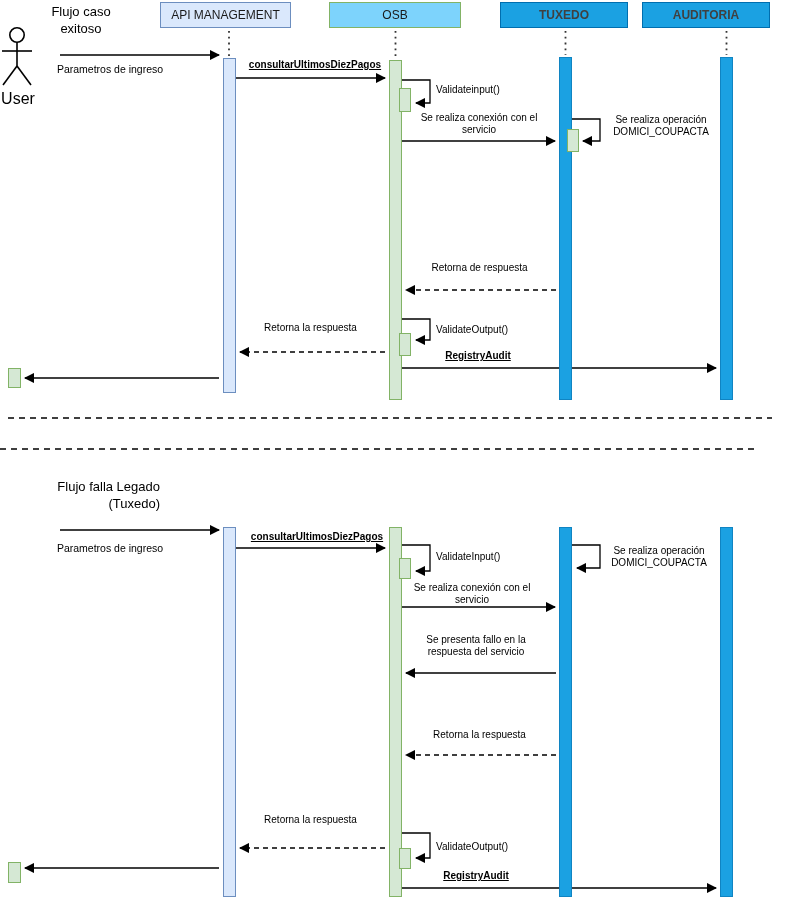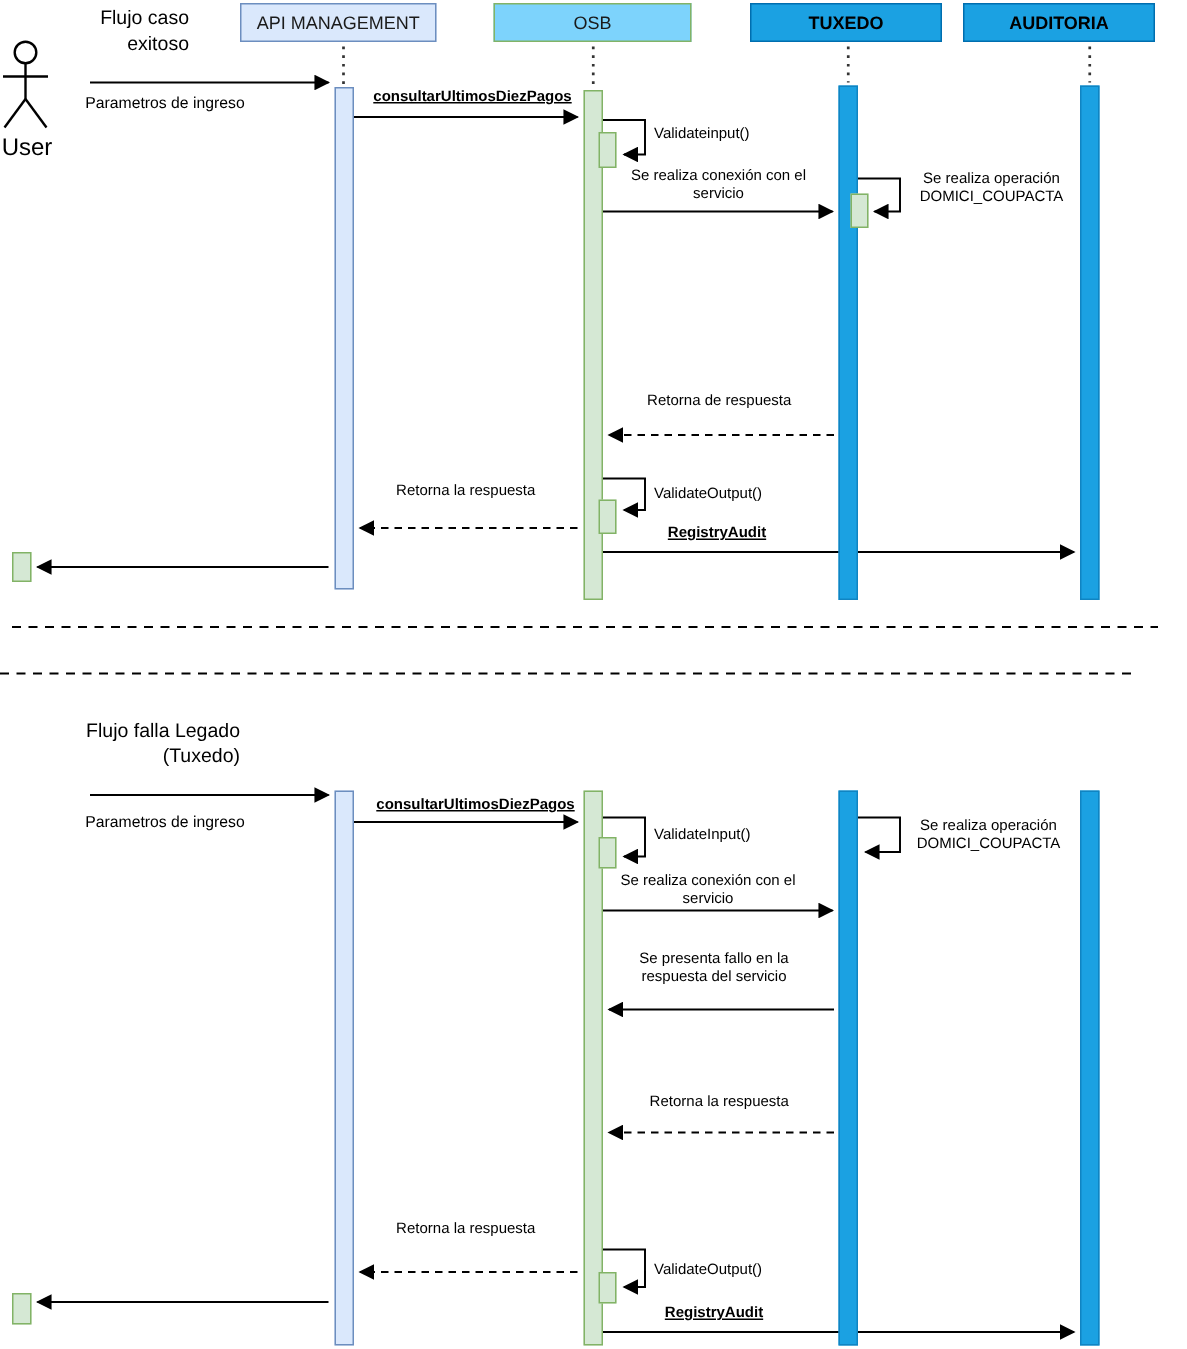--- a/index.html
+++ b/index.html
@@ -6,21 +6,21 @@
   #canvas{
     position:relative;width:791px;height:899px;background:#ffffff;
     font-family:"Liberation Sans", sans-serif;color:#000;overflow:hidden;
   }
   .hdr{
     position:absolute;height:26px;display:flex;align-items:center;justify-content:center;
     font-size:12px;box-sizing:border-box;
   }
   .hdr-light{background:#dae8fc;border:1px solid #6c8ebf;color:#1a1a1a;}
   .hdr-green{background:#7dd3fc;border:1px solid #82b366;color:#1a1a1a;}
-  .hdr-blue{background:#1ba1e2;border:1px solid #006eaf;color:#000000;font-weight:bold;}
+  .hdr-blue{background:#1ba1e2;border:1px solid #006eaf;color:#404040;font-weight:bold;}
   .bar{position:absolute;box-sizing:border-box;}
   .bar-light{background:#dae8fc;border:1px solid #6c8ebf;}
   .bar-green{background:#d5e8d4;border:1px solid #82b366;}
   .bar-blue{background:#1ba1e2;border:1px solid #1084c2;}
   .act{position:absolute;background:#d5e8d4;border:1px solid #82b366;box-sizing:border-box;}
   .lbl{position:absolute;font-size:10px;line-height:12px;text-align:center;}
   .lbl-left{text-align:left;white-space:nowrap;}
   .bold{font-weight:bold;text-decoration:underline;}
   .nw{white-space:nowrap;}
   .title{position:absolute;font-size:13px;line-height:17px;text-align:center;}
@@ -78,21 +78,21 @@
     <line x1="17" y1="40" x2="3" y2="59" stroke="#000" stroke-width="1.6"></line>
     <line x1="17" y1="40" x2="31" y2="59" stroke="#000" stroke-width="1.6"></line>
   </svg>
   <div class="lbl" style="left:0;top:93px;width:36px;font-size:16px;">User</div>
 
   <div class="hdr hdr-light" style="left:160px;top:2px;width:131px;">API MANAGEMENT</div>
   <div class="hdr hdr-green" style="left:329px;top:2px;width:132px;">OSB</div>
   <div class="hdr hdr-blue" style="left:500px;top:2px;width:128px;">TUXEDO</div>
   <div class="hdr hdr-blue" style="left:642px;top:2px;width:128px;">AUDITORIA</div>
 
-  <div class="title" style="left:36px;top:3px;width:90px;text-align:right;">Flujo caso exitoso</div>
+  <div class="title" style="left:36px;top:3px;width:90px;">Flujo caso exitoso</div>
 
   <div class="bar bar-light" style="left:223px;top:58px;width:13px;height:335px;"></div>
   <div class="bar bar-green" style="left:389px;top:60px;width:13px;height:340px;"></div>
   <div class="bar bar-blue" style="left:559px;top:57px;width:13px;height:343px;"></div>
   <div class="bar bar-blue" style="left:720px;top:57px;width:13px;height:343px;"></div>
 
   <div class="act" style="left:399px;top:88px;width:12px;height:24px;"></div>
   <div class="act" style="left:567px;top:129px;width:12px;height:23px;"></div>
   <div class="act" style="left:399px;top:333px;width:12px;height:23px;"></div>
   <div class="act" style="left:8px;top:368px;width:13px;height:20px;"></div>

